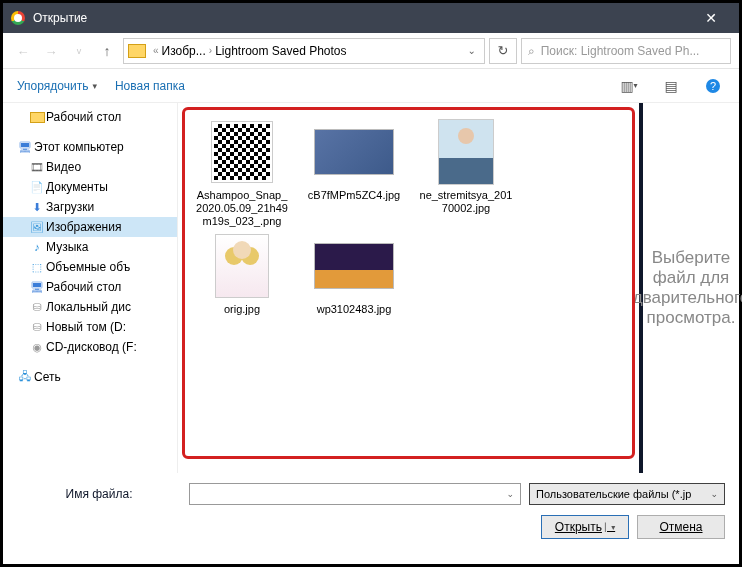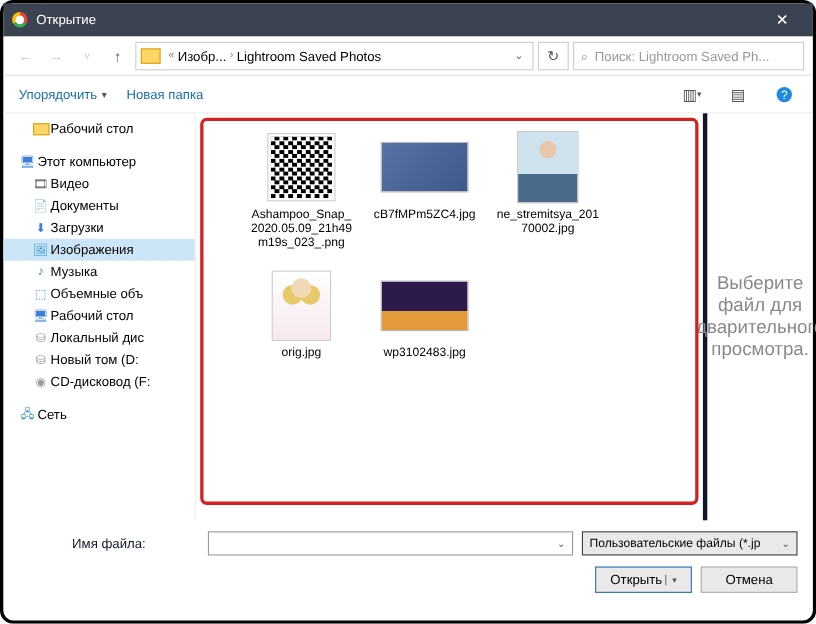--- a/index.html
+++ b/index.html
@@ -1,17 +1,17 @@
 <!DOCTYPE html>
 <html><head>
 <meta charset="utf-8">
 <style>
 * { box-sizing: border-box; margin: 0; padding: 0; font-family: "Segoe UI", Tahoma, sans-serif; }
 body { background: #fff; width: 742px; height: 567px; overflow: hidden; }
-.outer-frame { border: 3px solid #000; border-radius: 12px; width: 742px; height: 567px; position: relative; background: #fff; }
+.outer-frame { border: 3px solid #000; border-radius: 0; width: 742px; height: 567px; position: relative; background: #fff; }
 .titlebar { background: #3c4350; height: 30px; display: flex; align-items: center; color: #fff; font-size: 12px; padding: 0 8px; }
 .titlebar .chrome-icon { width: 14px; height: 14px; border-radius: 50%; background: conic-gradient(#ea4335 0 120deg,#34a853 120deg 240deg,#fbbc05 240deg 360deg); margin-right: 8px; position: relative; }
 .titlebar .chrome-icon::after { content:""; position:absolute; inset:3px; background:#fff; border-radius:50%; }
 .titlebar .title { flex: 1; }
 .titlebar .close { width: 40px; text-align: center; font-size: 14px; cursor: pointer; }
 .navbar { height: 36px; display: flex; align-items: center; padding: 4px 8px; gap: 4px; border-bottom: 1px solid #e5e5e5; }
 .nav-btn { width: 24px; height: 24px; display: flex; align-items: center; justify-content: center; color: #666; font-size: 13px; cursor: pointer; }
 .nav-btn.disabled { color: #ccc; }
 .nav-up { font-size: 14px; }
 .breadcrumb { flex: 1; border: 1px solid #ccc; height: 26px; display: flex; align-items: center; padding: 0 4px; font-size: 12px; gap: 2px; }
@@ -38,42 +38,42 @@
 .icon-dl { color:#3b7dd8; }
 .icon-img { color:#2a90d9; }
 .icon-music { color:#2a90d9; }
 .icon-vol { color:#2a90d9; }
 .icon-disk { color:#999; }
 .icon-cd { color:#999; }
 .icon-net { color:#2a90d9; }
 .tree-gap { height: 10px; }
 .content { flex: 1; position: relative; padding: 10px; }
 .red-box { position: absolute; inset: 4px 4px 14px 4px; border: 3px solid #d32020; border-radius:  6px; pointer-events: none; }
-.files { display: flex; flex-wrap: wrap; gap: 16px 16px; padding: 6px; align-content: flex-start; margin-left: 32px; }
+.files { display: flex; flex-wrap: wrap; gap: 4px 16px; padding: 6px; align-content: flex-start; }
 .file { width: 96px; display: flex; flex-direction: column; align-items: center; font-size: 11px; text-align: center; cursor:pointer; }
 .thumb { width: 88px; height: 66px; display:flex; align-items:center; justify-content:center; margin-bottom: 4px; }
 .thumb-inner { background:#ddd; border:1px solid #bbb; }
 .thumb.qr .thumb-inner { width:60px; height:60px; background: repeating-conic-gradient(#000 0 25%, #fff 0 50%); background-size: 8px 8px; border:2px solid #fff; outline:1px solid #ccc; }
 .thumb.blue .thumb-inner { width:80px; height:46px; background: linear-gradient(135deg,#5873a5,#3d5a8a); }
 .thumb.sepia .thumb-inner { width:80px; height:46px; background: linear-gradient(#8a7a5a,#6b5d43); }
 .thumb.man .thumb-inner { width:56px; height:66px; background: linear-gradient(#cfe3ef 60%, #4a6a8a 60%); border:1px solid #ccc; position:relative; }
 .thumb.man .thumb-inner::before { content:""; position:absolute; top:8px; left:50%; transform:translateX(-50%); width:16px; height:16px; background:#e7c7ab; border-radius:50%; }
 .thumb.girl .thumb-inner { width:54px; height:64px; background: linear-gradient(#fff,#f6e8ef); border:1px solid #ccc; position:relative; }
 .thumb.girl .thumb-inner::before { content:""; position:absolute; top:6px; left:50%; transform:translateX(-50%); width:18px; height:18px; background:#f1d9b8; border-radius:50%; box-shadow: -8px 6px 0 0 #e8c96a, 8px 6px 0 0 #e8c96a; }
 .thumb.city .thumb-inner { width:80px; height:46px; background: linear-gradient(#2b1a4a 60%, #e29a3a 60%); }
 .file-name { line-height: 1.2; color:#000; word-break: break-all; }
 .preview { width: 100px; border-left: 4px solid #0f172a; display:flex; align-items:center; justify-content:center; text-align:center; font-size:17px; color:#888; padding: 0 6px; }
 .bottom { padding: 10px 14px 14px; }
 .row { display:flex; align-items:center; gap:8px; margin-bottom:10px; }
 .row .lbl { width: 164px; text-align:center; font-size:12px; color:#0f172a; }
 .filename-input { flex:1; height:22px; border:1px solid #999; background:#fff; display:flex; align-items:center; justify-content:flex-end; padding:0 6px; font-size:11px; color:#666; }
 .filetype { width:196px; height:22px; border:1px solid #404040; display:flex; align-items:center; padding:0 6px; font-size:11px; justify-content:space-between; background:#e9e9e9; cursor:pointer; }
 .filetype .dd { font-size:9px; color:#555; }
 .btnrow { display:flex; justify-content:flex-end; gap:8px; }
-.btn { width:88px; height:24px; border:1px solid #adadad; background:#e9e9e9; font-size:12px; display:flex; align-items:center; justify-content:center; cursor:pointer; gap:3px; }
+.btn { width:88px; height:24px; border:1px solid #adadad; background:#e9e9e9; font-size:12px; display:flex; align-items:center; justify-content:center; cursor:pointer; gap:3px;text-decoration:underline; }
 .btn.primary { border-color:#2a6fb5; }
 .btn .dd { font-size:8px; color:#555; }
 </style>
 </head>
 <body>
 
 <div class="outer-frame">
 
   <div class="titlebar">
     <span class="chrome-icon"></span>

